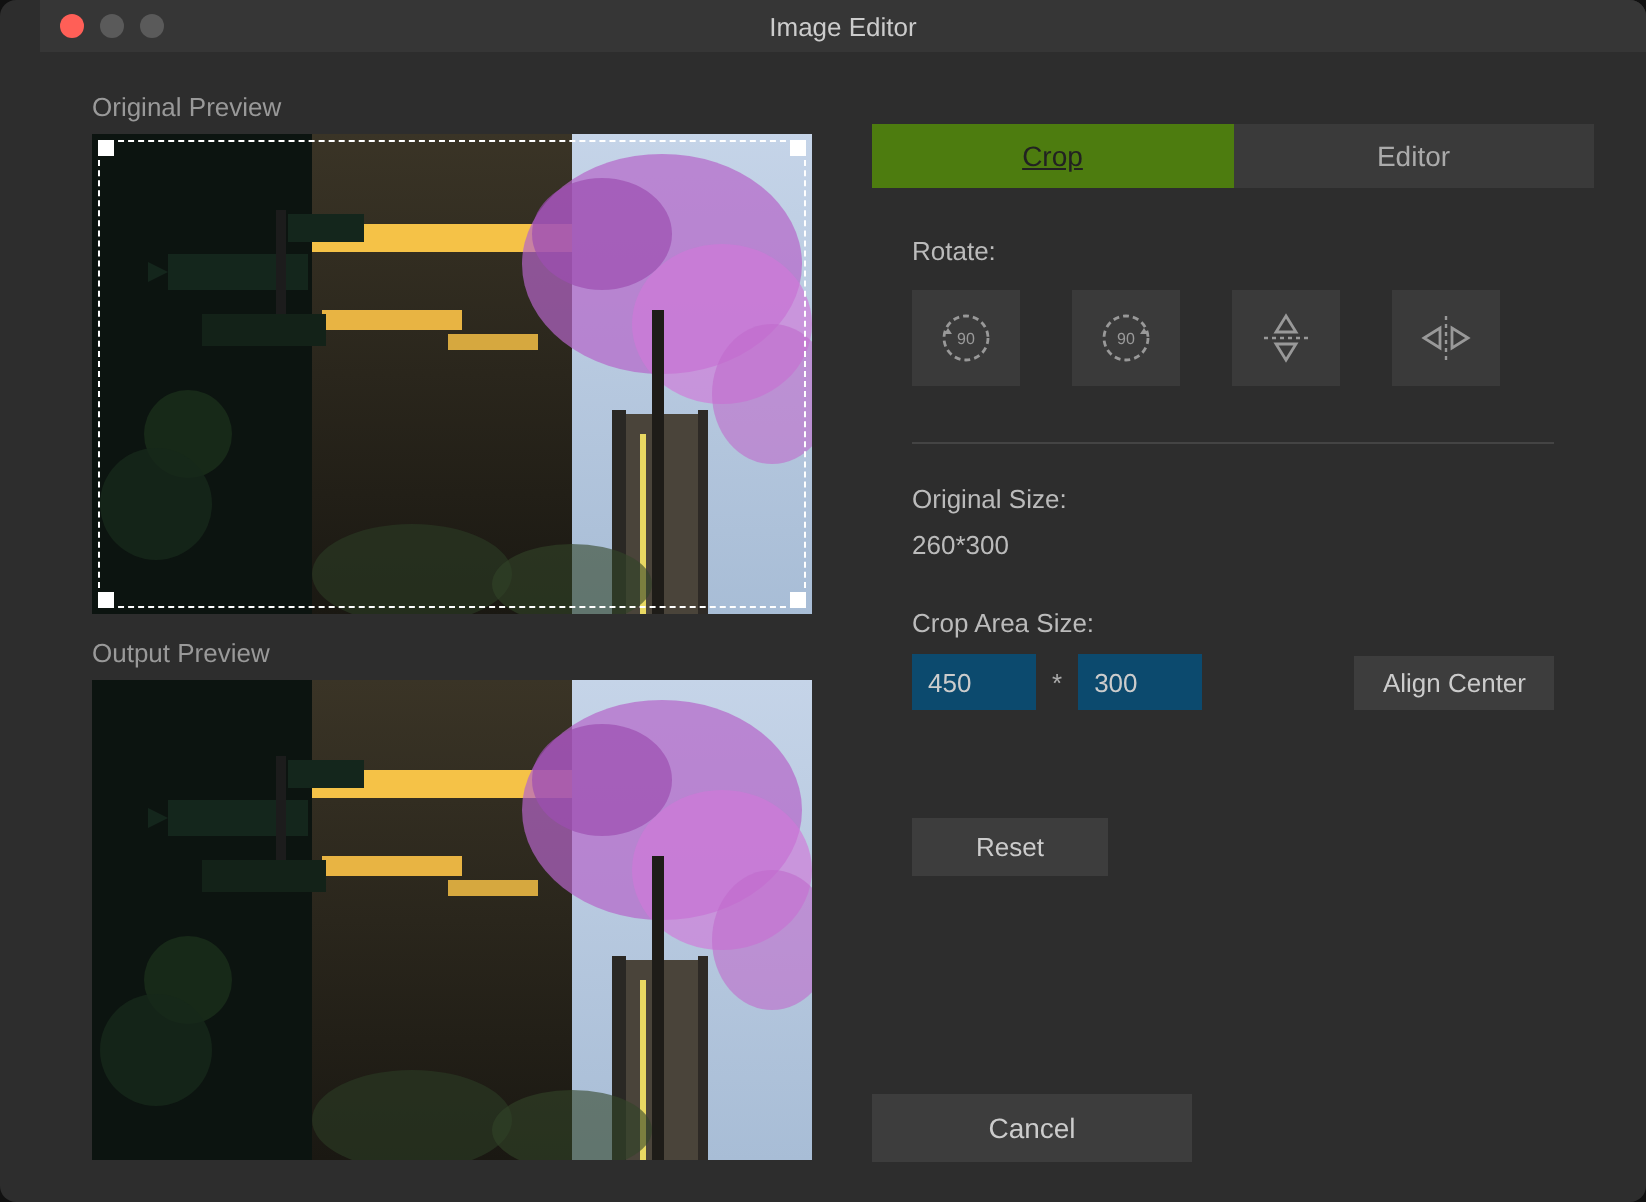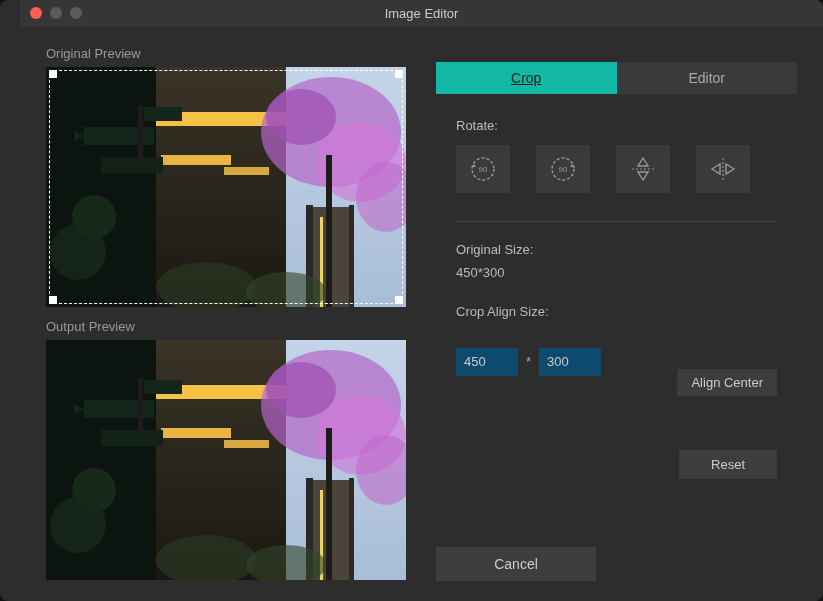--- a/index.html
+++ b/index.html
@@ -105,21 +105,21 @@
     .tab {
       flex: 1;
       height: 32px;
       display: flex;
       align-items: center;
       justify-content: center;
       font-size: 14px;
       cursor: pointer;
     }
     .tab-active {
-      background: #14b8a6;
+      background: #4d7c0f;
       color: #222;
       text-decoration: underline;
     }
     .tab-inactive {
       background: #3a3a3a;
       color: #aaa;
     }
     .crop-panel {
       padding: 0 20px;
       flex: 1;
@@ -178,25 +178,23 @@
       font-size: 13px;
     }
     .align-btn {
       margin-left: auto;
       background: #3d3d3d;
       color: #ccc;
       font-size: 13px;
       padding: 6px 14px;
       border: none;
       cursor: pointer;
-      margin-top: 42px;
     }
     .reset-row {
       display: flex;
-      justify-content: flex-end;
     }
     .reset-btn {
       background: #3d3d3d;
       color: #ccc;
       font-size: 13px;
       padding: 7px 32px;
       border: none;
       cursor: pointer;
     }
     .footer-buttons {
@@ -343,23 +341,23 @@
               <line x1="15" y1="4" x2="15" y2="26" stroke="#999" stroke-width="1.2" stroke-dasharray="2 2"></line>
               <polygon points="4,15 12,10 12,20" fill="none" stroke="#999" stroke-width="1.4"></polygon>
               <polygon points="26,15 18,10 18,20" fill="none" stroke="#999" stroke-width="1.4"></polygon>
             </svg>
           </div>
         </div>
 
         <div class="divider"></div>
 
         <div class="info-label">Original Size:</div>
-        <div class="info-value">450*300</div>
-
-        <div class="info-label">Crop Align Size:</div>
+        <div class="info-value">260*300</div>
+
+        <div class="info-label">Crop Area Size:</div>
         <div class="crop-size-row">
           <input class="size-input" value="450" style="">
           <span class="asterisk">*</span>
           <input class="size-input" value="300" style="">
           <button class="align-btn">Align Center</button>
         </div>
 
         <div class="reset-row">
           <button class="reset-btn">Reset</button>
         </div>

